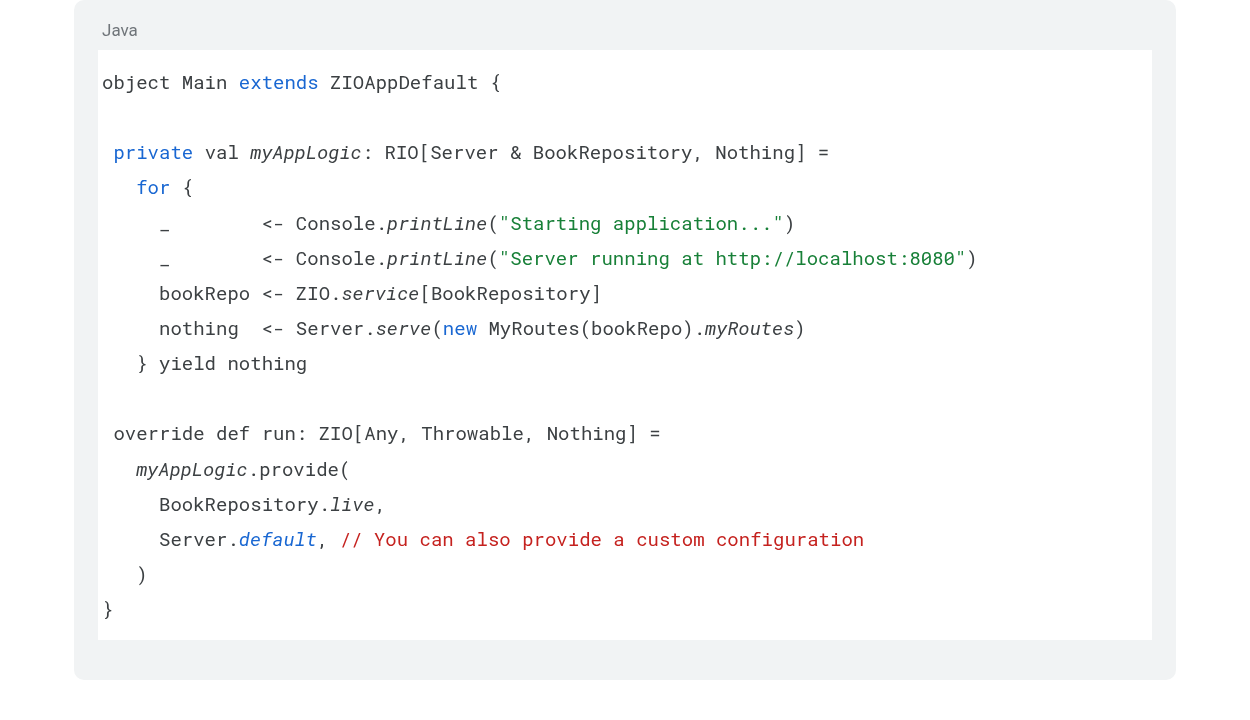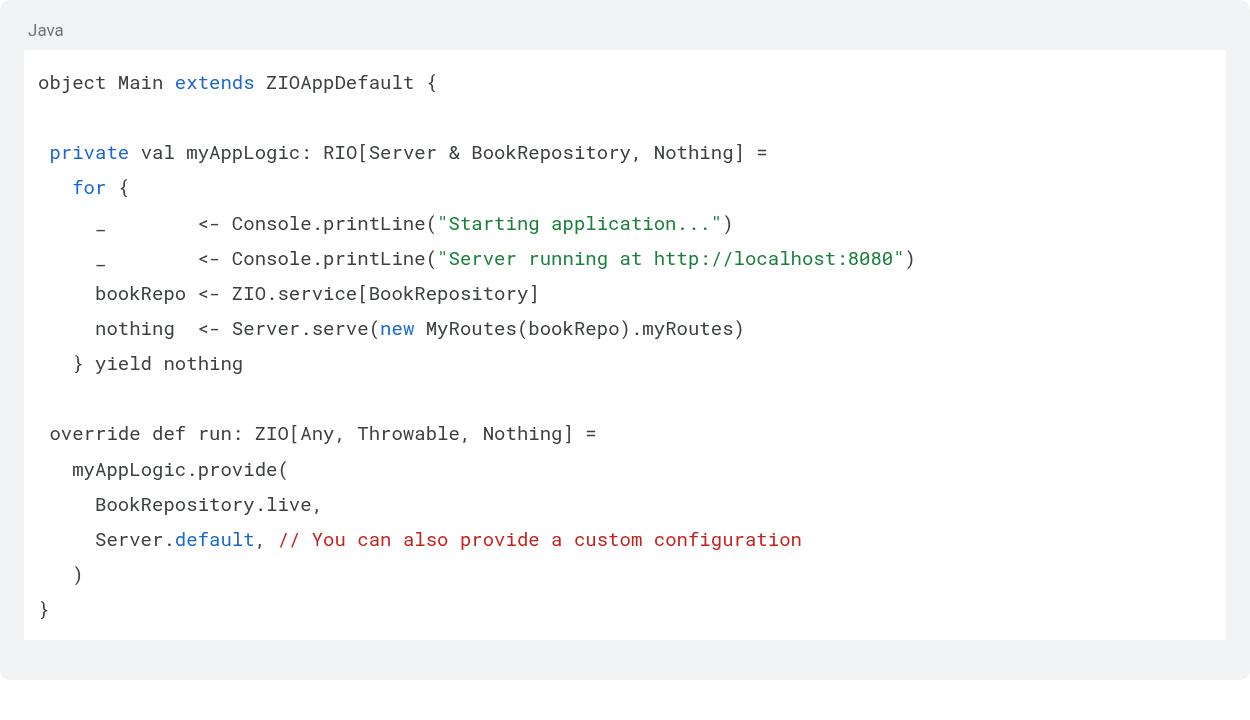--- a/index.html
+++ b/index.html
@@ -6,42 +6,42 @@
     body {
       background: #ffffff;
       font-family: -apple-system, BlinkMacSystemFont, "Segoe UI", Roboto, Helvetica, Arial, sans-serif;
       padding: 0;
     }
     .code-block {
       background: #f1f3f4;
       border-radius: 10px;
       margin: 0 auto;
       padding: 20px 24px 40px 24px;
-      width: 1250px;
+      width: 1102px;
     }
     .code-lang {
       color: #70757a;
       font-size: 17px;
       padding: 0 0 10px 4px;
       font-weight: 400;
     }
     .code-body {
       background: #ffffff;
-      padding: 14px 18px 14px 14px;
+      padding: 14px 18px 14px 4px;
       font-family: "Roboto Mono", ui-monospace, SFMono-Regular, Menlo, Consolas, monospace;
       font-size: 19px;
       line-height: 1.85;
       color: #3c4043;
       white-space: pre;
       overflow-x: auto;
     }
     .kw { color: #1967d2; }
     .str { color: #188038; }
     .com { color: #c5221f; }
-    .it { }
+    .it { font-style: italic; }
   </style>
 </head>
 <body>
 
 <div class="code-block">
   <div class="code-lang">Java</div>
   <div class="code-body" id="code-body"><div><span>object Main </span><span class="kw">extends</span><span> ZIOAppDefault {</span></div><div>&nbsp;</div><div><span> </span><span class="kw">private</span><span> val </span><span class="it">myAppLogic</span><span>: RIO[Server &amp; BookRepository, Nothing] =</span></div><div><span>   </span><span class="kw">for</span><span> {</span></div><div><span>     _        &lt;- Console.</span><span class="it">printLine</span><span>(</span><span class="str">"Starting application..."</span><span>)</span></div><div><span>     _        &lt;- Console.</span><span class="it">printLine</span><span>(</span><span class="str">"Server running at http://localhost:8080"</span><span>)</span></div><div><span>     bookRepo &lt;- ZIO.</span><span class="it">service</span><span>[BookRepository]</span></div><div><span>     nothing  &lt;- Server.</span><span class="it">serve</span><span>(</span><span class="kw">new</span><span> MyRoutes(bookRepo).</span><span class="it">myRoutes</span><span>)</span></div><div><span>   } yield nothing</span></div><div>&nbsp;</div><div><span> override def run: ZIO[Any, Throwable, Nothing] =</span></div><div><span>   </span><span class="it">myAppLogic</span><span>.provide(</span></div><div><span>     BookRepository.</span><span class="it">live</span><span>,</span></div><div><span>     Server.</span><span class="kw it">default</span><span>, </span><span class="com">// You can also provide a custom configuration</span></div><div><span>   )</span></div><div><span>}</span></div></div>
 </div>
 
 </body></html>

